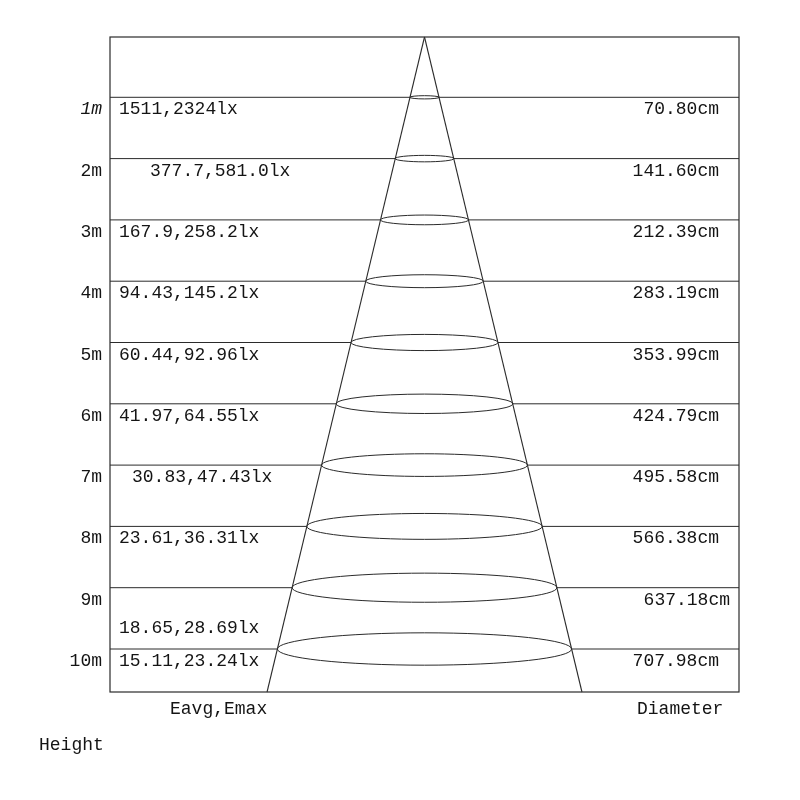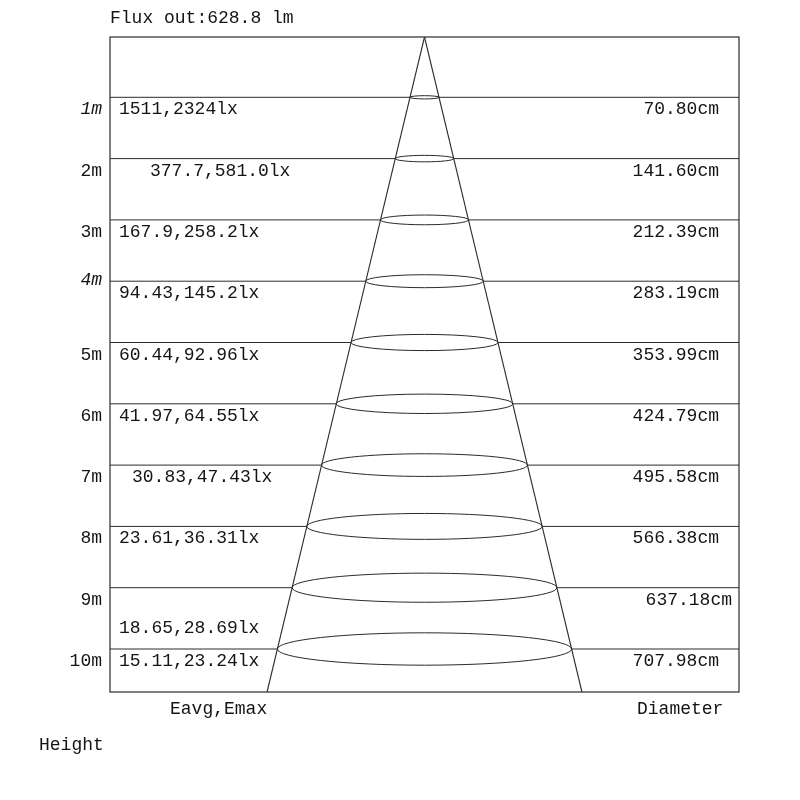--- a/index.html
+++ b/index.html
@@ -9,21 +9,20 @@
   }
   .txt{position:absolute;font-size:18px;line-height:18px;white-space:pre;}
   .right{text-align:right;}
   .bold{font-weight:bold;}
   #diagram-svg{position:absolute;left:0;top:0;width:800px;height:800px;}
 </style>
 </head>
 <body>
 
 <div class="canvas">
-  <div class="txt" style="left:110px;top:9px;">Flux out:628.8 lm</div>
 
   <svg id="diagram-svg" viewBox="0 0 800 800" xmlns="http://www.w3.org/2000/svg">
       <rect x="110" y="37" width="629" height="655" fill="none" stroke="#2b2b2b" stroke-width="1.2"></rect>
       <line x1="110" y1="97.3" x2="739" y2="97.3" stroke="#2b2b2b" stroke-width="1"></line>
       <line x1="110" y1="158.6" x2="739" y2="158.6" stroke="#2b2b2b" stroke-width="1"></line>
       <line x1="110" y1="219.89999999999998" x2="739" y2="219.89999999999998" stroke="#2b2b2b" stroke-width="1"></line>
       <line x1="110" y1="281.2" x2="739" y2="281.2" stroke="#2b2b2b" stroke-width="1"></line>
       <line x1="110" y1="342.5" x2="739" y2="342.5" stroke="#2b2b2b" stroke-width="1"></line>
       <line x1="110" y1="403.8" x2="739" y2="403.8" stroke="#2b2b2b" stroke-width="1"></line>
       <line x1="110" y1="465.09999999999997" x2="739" y2="465.09999999999997" stroke="#2b2b2b" stroke-width="1"></line>
@@ -47,38 +46,38 @@
   <div id="rows-layer">
       <div class="txt right" style="left: 20px; top: 100.3px; width: 82px; font-style: italic;">1m</div>
       <div class="txt" style="left: 119px; top: 100.3px;">1511,2324lx</div>
       <div class="txt right" style="left: 560px; top: 100.3px; width: 159px;">70.80cm</div>
       <div class="txt right" style="left: 20px; top: 161.6px; width: 82px;">2m</div>
       <div class="txt" style="left: 119px; top: 161.6px; margin-left: 31px;">377.7,581.0lx</div>
       <div class="txt right" style="left: 560px; top: 161.6px; width: 159px;">141.60cm</div>
       <div class="txt right" style="left: 20px; top: 222.9px; width: 82px;">3m</div>
       <div class="txt" style="left: 119px; top: 222.9px;">167.9,258.2lx</div>
       <div class="txt right" style="left: 560px; top: 222.9px; width: 159px;">212.39cm</div>
-      <div class="txt right" style="left: 20px; top: 271px; width: 82px; font-style: italic;">4m</div>
+      <div class="txt right" style="left: 20px; top: 284px; width: 82px;">4m</div>
       <div class="txt" style="left: 119px; top: 284.2px;">94.43,145.2lx</div>
       <div class="txt right" style="left: 560px; top: 284.2px; width: 159px;">283.19cm</div>
       <div class="txt right" style="left: 20px; top: 345.5px; width: 82px;">5m</div>
       <div class="txt" style="left: 119px; top: 345.5px;">60.44,92.96lx</div>
       <div class="txt right" style="left: 560px; top: 345.5px; width: 159px;">353.99cm</div>
       <div class="txt right" style="left: 20px; top: 406.8px; width: 82px;">6m</div>
       <div class="txt" style="left: 119px; top: 406.8px;">41.97,64.55lx</div>
       <div class="txt right" style="left: 560px; top: 406.8px; width: 159px;">424.79cm</div>
       <div class="txt right" style="left: 20px; top: 468.1px; width: 82px;">7m</div>
       <div class="txt" style="left: 119px; top: 468.1px; margin-left: 13px;">30.83,47.43lx</div>
       <div class="txt right" style="left: 560px; top: 468.1px; width: 159px;">495.58cm</div>
       <div class="txt right" style="left: 20px; top: 529.4px; width: 82px;">8m</div>
       <div class="txt" style="left: 119px; top: 529.4px;">23.61,36.31lx</div>
       <div class="txt right" style="left: 560px; top: 529.4px; width: 159px;">566.38cm</div>
       <div class="txt right" style="left: 20px; top: 590.7px; width: 82px;">9m</div>
       <div class="txt" style="left: 119px; top: 619px;">18.65,28.69lx</div>
-      <div class="txt right" style="left: 573px; top: 590.7px; width: 159px;">637.18cm</div>
+      <div class="txt right" style="left: 560px; top: 590.7px; width: 159px; padding-left: 11px;">637.18cm</div>
       <div class="txt right" style="left: 20px; top: 652px; width: 82px;">10m</div>
       <div class="txt" style="left: 119px; top: 652px;">15.11,23.24lx</div>
       <div class="txt right" style="left: 560px; top: 652px; width: 159px;">707.98cm</div>
     </div>
 
   <div class="txt" style="left:39px;top:736px;">Height</div>
   <div class="txt" style="left:170px;top:700px;">Eavg,Emax</div>
   <div class="txt" style="left:637px;top:700px;">Diameter</div>
 
 </div>

